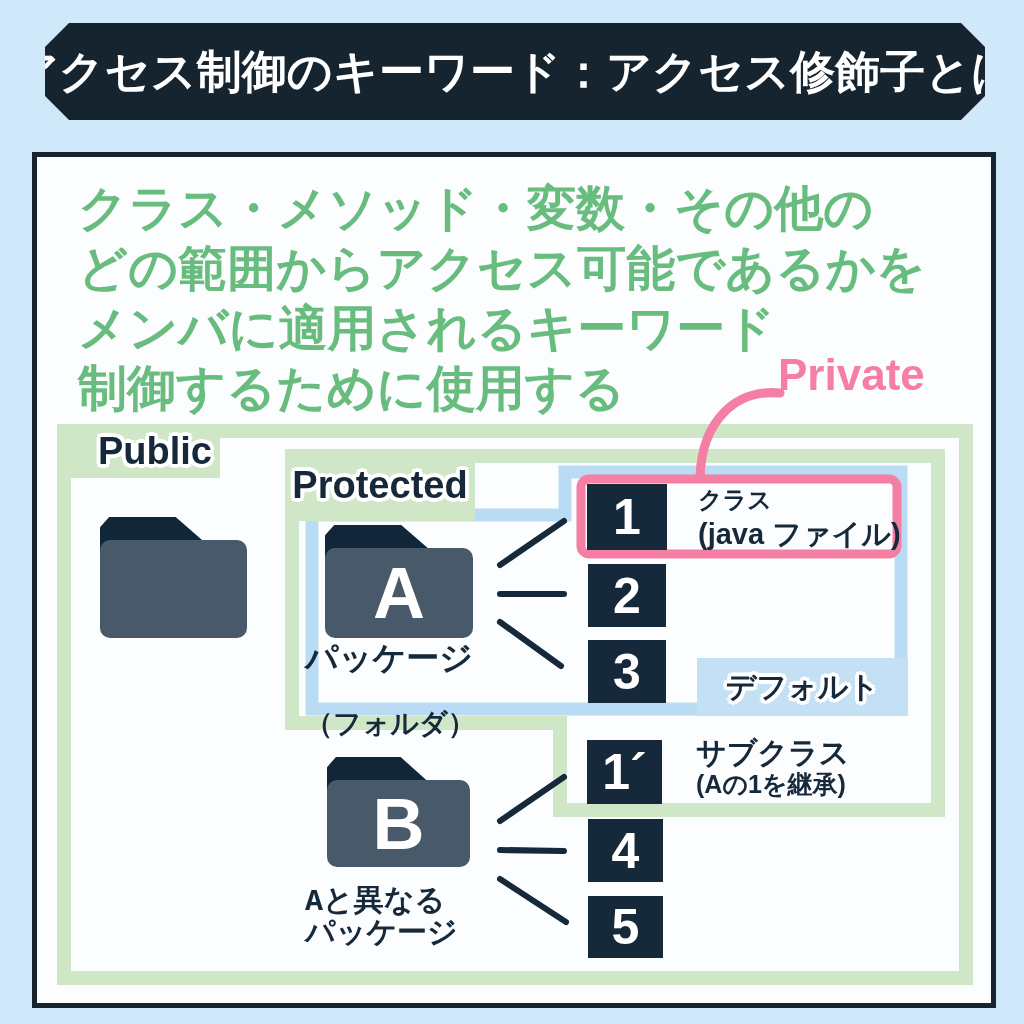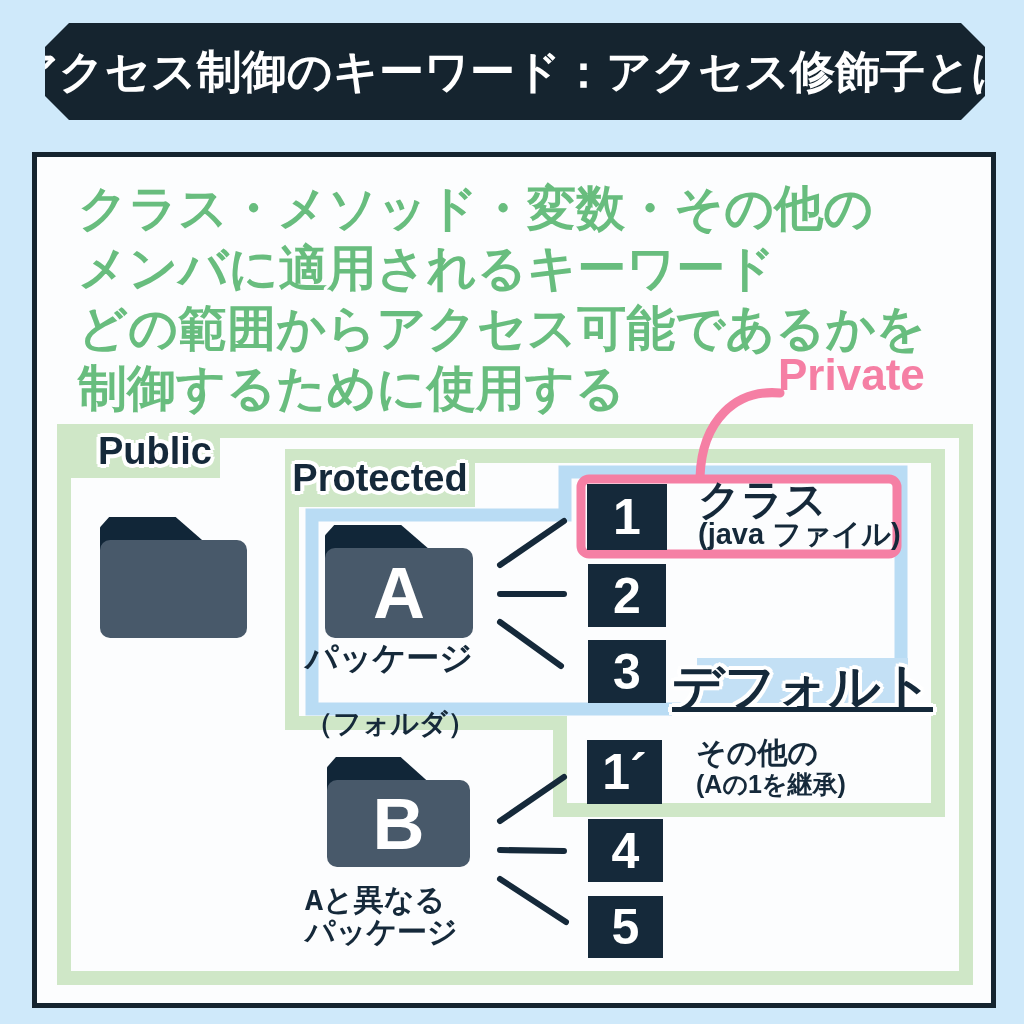--- a/index.html
+++ b/index.html
@@ -54,22 +54,22 @@
   svg.overlay{left:0;top:0;width:1024px;height:1024px;pointer-events:none;}
 
   
   .region-label{
     display:flex;align-items:center;justify-content:center;
     color:var(--navy);font-weight:bold;white-space:nowrap;
     text-shadow:-3px -3px 0 #fff,0 -4px 0 #fff,3px -3px 0 #fff,4px 0 0 #fff,
                  3px 3px 0 #fff,0 4px 0 #fff,-3px 3px 0 #fff,-4px 0 0 #fff;
   }
   .lbl-public{left:57px;top:424px;width:163px;height:54px;background:var(--green);font-size:38px;padding-left:33px;}
-  .lbl-protected{left:285px;top:449px;width:190px;height:58px;background:var(--green);font-size:38px;}
-  .lbl-default{left:697px;top:658px;width:211px;height:58px;background:var(--blue-label);font-size:51px;text-decoration:underline;}
+  .lbl-protected{left:285px;top:449px;width:190px;height:72px;background:var(--green);font-size:38px;}
+  .lbl-default{left:697px;top:658px;width:211px;height:58px;background:var(--blue-label);font-size:30px;}
   .lbl-private{
     left:778px;top:350px;width:160px;height:48px;
     color:var(--pink);font-size:44px;font-weight:bold;white-space:nowrap;
   }
 
   
   .folder{position:absolute;}
   .folder .tab{
     position:absolute;left:0;top:0;width:78%;height:34px;
     background:var(--folder-tab);
@@ -104,39 +104,39 @@
   .nbox-1 {left:587px;top:484px;width:80px;height:66px;}
   .nbox-2 {left:588px;top:564px;width:78px;height:63px;}
   .nbox-3 {left:588px;top:640px;width:78px;height:63px;}
   .nbox-1p{left:587px;top:740px;width:75px;height:64px;}
   .nbox-4 {left:588px;top:819px;width:75px;height:63px;}
   .nbox-5 {left:588px;top:896px;width:75px;height:62px;}
 
   
   .note{position:absolute;color:var(--navy);font-weight:bold;white-space:nowrap;}
   .note-class{left:698px;top:482px;}
-  .note-class .l1{font-size:42px;line-height:36px;}
+  .note-class .l1{font-size:24px;line-height:36px;}
   .note-class .l2{font-size:29px;line-height:32px;}
   .note-subclass{left:696px;top:736px;}
   .note-subclass .l1{font-size:30px;line-height:34px;}
   .note-subclass .l2{font-size:25px;line-height:28px;}
 </style>
 </head>
 <body>
 
 <div class="abs title-bar">
   <h1>アクセス制御のキーワード：アクセス修飾子とは</h1>
 </div>
 
 <div class="abs panel"></div>
 
 <div class="abs desc">
   <div>クラス・メソッド・変数・その他の</div>
+  <div>どの範囲からアクセス可能であるかを</div>
   <div>メンバに適用されるキーワード</div>
-  <div>どの範囲からアクセス可能であるかを</div>
   <div>制御するために使用する</div>
 </div>
 
 <svg class="abs overlay" viewBox="0 0 1024 1024">
 
   <rect x="64" y="431" width="902" height="547" fill="none" stroke="#cfe7c7" stroke-width="14"></rect>
 
   <path d="M 292 456 L 938 456 L 938 810 L 560 810 L 560 723 L 292 723 Z" fill="none" stroke="#cfe7c7" stroke-width="14"></path>
 
   <path d="M 312 515 L 565 515 L 565 472 L 901 472 L 901 709 L 312 709 Z" fill="none" stroke="#b9dcf4" stroke-width="13"></path>
@@ -191,15 +191,15 @@
 <div class="nbox nbox-3">3</div>
 <div class="nbox nbox-1p">1´</div>
 <div class="nbox nbox-4">4</div>
 <div class="nbox nbox-5">5</div>
 
 <div class="note note-class">
   <div class="l1">クラス</div>
   <div class="l2">(java ファイル)</div>
 </div>
 <div class="note note-subclass">
-  <div class="l1">その他の</div>
+  <div class="l1">サブクラス</div>
   <div class="l2">(Aの1を継承)</div>
 </div>
 
 </body></html>

